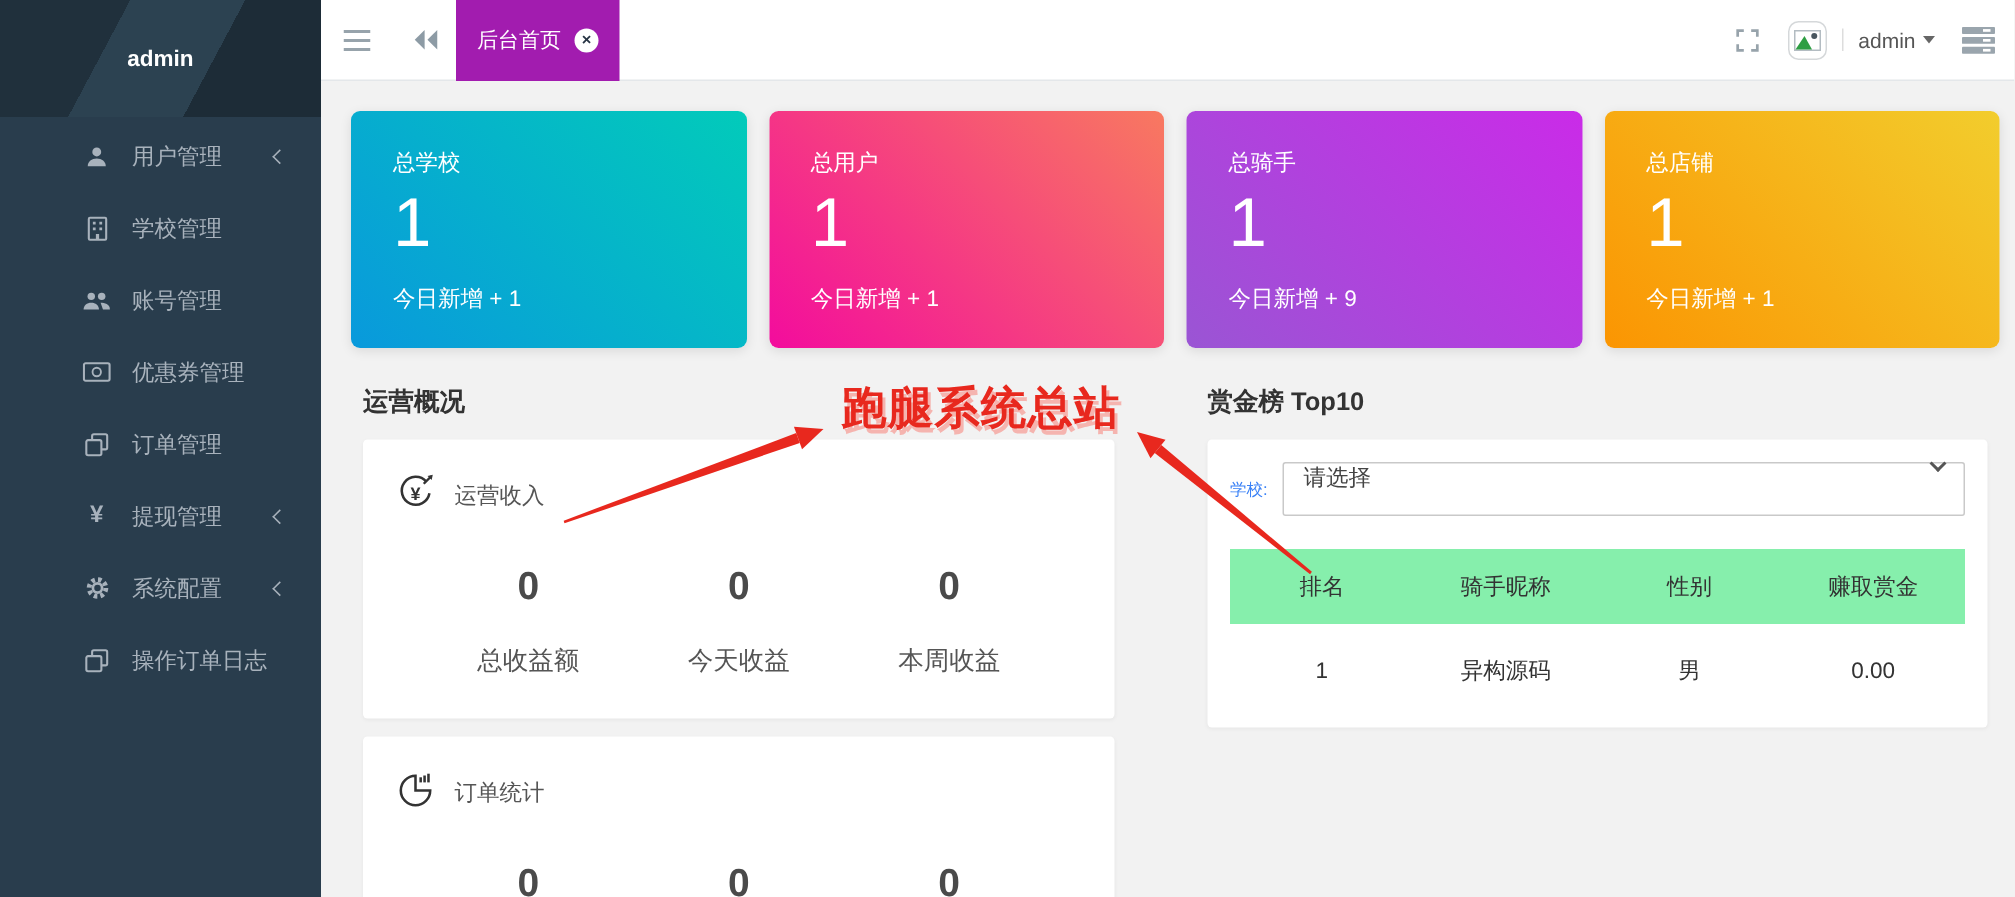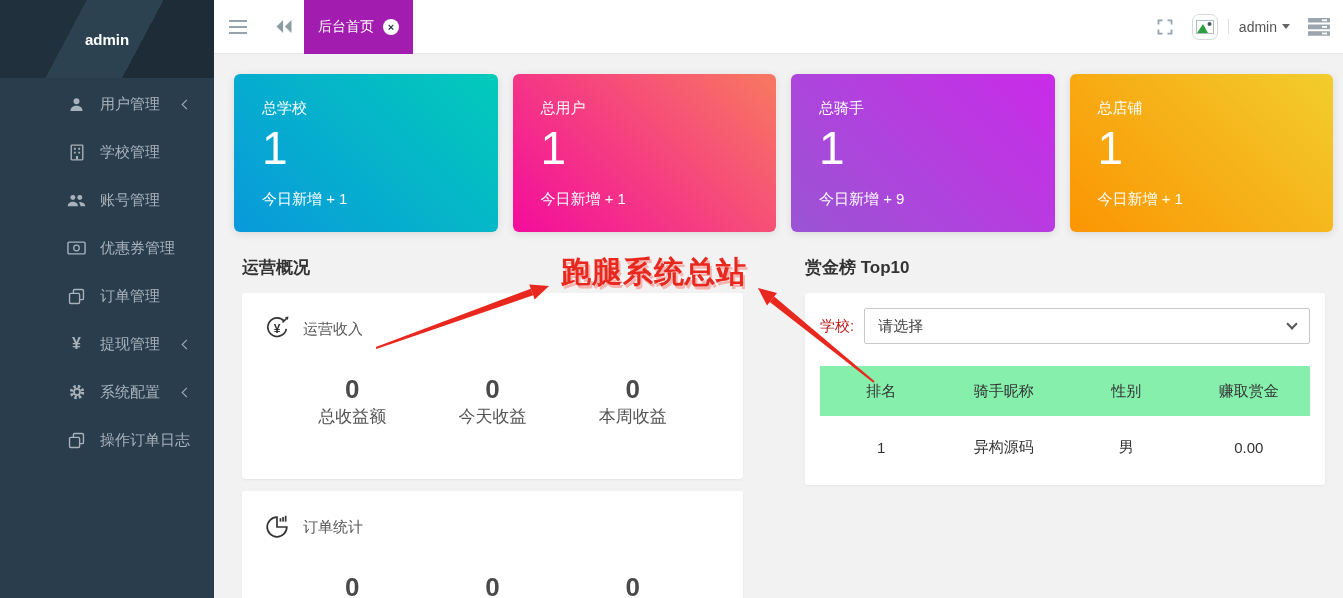--- a/index.html
+++ b/index.html
@@ -7,21 +7,21 @@
   body { font-family:"Liberation Sans","DejaVu Sans",sans-serif; background:#f2f2f2; }
   .app { display:flex; width:1343px; height:598px; }
 
   
   .sidebar { width:214px; flex-shrink:0; background:#293d4d; display:flex; flex-direction:column; }
   .logo-panel { height:78px; display:flex; flex-direction:column; align-items:center; justify-content:center; gap:3px;
     background:linear-gradient(118deg,#20303c 0%,#20303c 34%,#2c4251 34%,#2c4251 64%,#1d2c37 64%); }
   .logo-oval { width:106px; height:34px; border:2px solid #5c6e7b; border-radius:50%; display:flex; align-items:center; justify-content:center; gap:4px; }
   .logo-text { color:#8d99a3; font-size:15px; }
   .admin-name { color:#fff; font-weight:bold; font-size:15px; }
-  .nav { padding-top:2px;padding-left:12px; }
+  .nav { padding-top:2px; }
   .nav-item { height:48px; display:flex; align-items:center; padding-left:55px; position:relative; color:#a8b2bc; font-size:15px; cursor:pointer; }
   .nav-icon { width:19px; margin-right:14px; display:flex; justify-content:center; align-items:center; color:#a8b2bc; }
   .yen-glyph { font-size:16px; font-weight:bold; }
   .chev { position:absolute; right:24px; width:7px; height:7px; border-left:1.5px solid #a8b2bc; border-bottom:1.5px solid #a8b2bc; transform:rotate(45deg); }
 
   
   .main { flex:1; display:flex; flex-direction:column; min-width:0; }
   .topbar { height:54px; background:#fff; border-bottom:1px solid #e4e7ea; display:flex; align-items:center; flex-shrink:0; }
   .hamburger { margin-left:15px; cursor:pointer; display:flex; }
   .collapse-arrows { margin-left:27px; cursor:pointer; display:flex; }
@@ -47,26 +47,26 @@
   .col-right { flex:1; margin-left:62px; margin-right:8px; min-width:0; }
   .section-title { font-size:17px; font-weight:bold; color:#333; margin-bottom:14px; }
 
   .panel { background:#fff; border-radius:3px; box-shadow:0 1px 3px rgba(0,0,0,.05); }
   .income-panel { height:186px; padding-top:22px; }
   .orders-panel { margin-top:12px; height:180px; padding-top:22px; }
   .panel-head { display:flex; align-items:center; gap:13px; padding-left:22px; color:#555; font-size:15px; }
   .stats-row { display:flex; padding:0 40px; margin-top:30px; }
   .stat-col { flex:1; text-align:center; }
   .stat-col .num { font-size:26px; font-weight:bold; color:#4a4a4a; }
-  .stat-col .lbl { font-size:17px; color:#555; }
+  .stat-col .lbl { font-size:17px; color:#555; margin-top:23px; }
 
   .bounty-panel { height:192px; padding:15px 15px 0; }
   .filter-row { display:flex; align-items:center; }
-  .filter-label { font-size:15px; color:#b91c1c; margin-right:10px; flex-shrink:0; }
-  .select-box { flex:1; height:36px; border:1px solid #c9c9c9; border-radius:2px; background:#fff; display:flex; align-items:center; justify-content:space-between; padding:0 13px; font-size:15px; color:#444; cursor:pointer; }
+  .filter-label { font-size:11px; color:#3b82f6; margin-right:10px; flex-shrink:0; }
+  .select-box { flex:1; height:36px; border:1px solid #c9c9c9; border-radius:2px; background:#fff; display:flex; justify-content:space-between; padding:0 13px; font-size:15px; color:#444; cursor:pointer; }
   .select-chevron { width:8px; height:8px; border-left:2px solid #555; border-bottom:2px solid #555; transform:rotate(-45deg); margin-top:-4px; }
   .bounty-table { margin-top:22px; }
   .t-head { display:flex; height:50px; background:#86efac; align-items:center; }
   .t-row { display:flex; height:46px; margin-top:8px; align-items:center; background:#fff; }
   .t-cell { flex:1; text-align:center; font-size:15px; color:#333; }
 
   
   .overlay { position:absolute; left:0; top:0; width:100%; height:100%; pointer-events:none; z-index:10;text-decoration:underline; }
   .annotation-text { position:absolute; left:347px; top:198px; font-size:30px; font-weight:bold; letter-spacing:1px;
     text-shadow:2px 3px 0 rgba(248,130,120,.55); }

